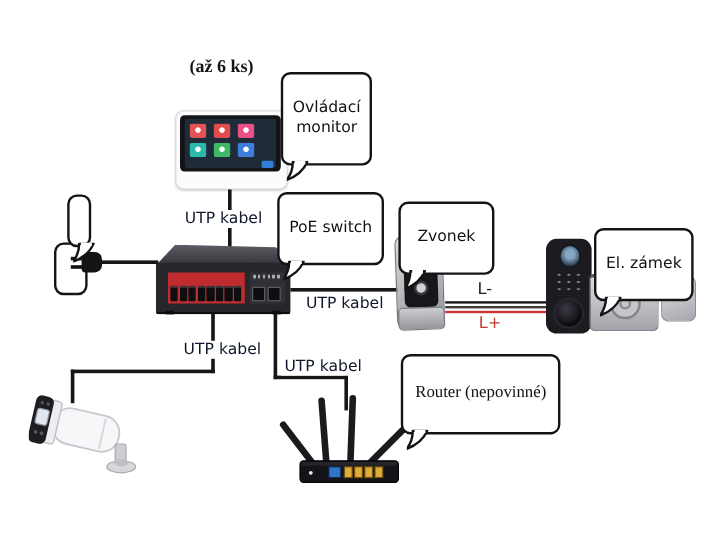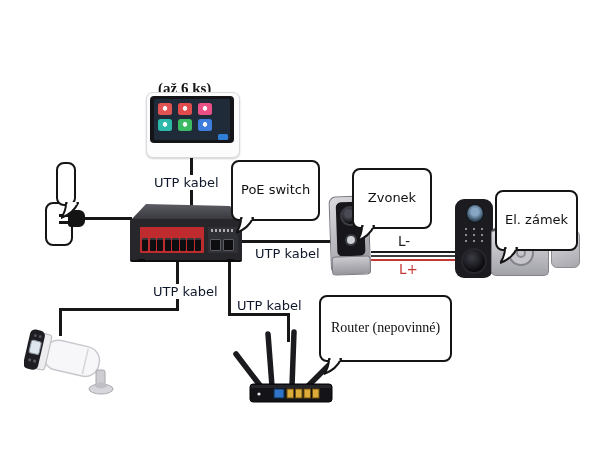--- a/index.html
+++ b/index.html
@@ -1,35 +1,35 @@
 <!DOCTYPE html>
 <html><head>
 <meta charset="utf-8">
 <style>
   html,body{margin:0;padding:0;background:#fff;}
   .canvas{position:relative;width:600px;height:450px;background:#ffffff;overflow:hidden;
           font-family:"DejaVu Sans",sans-serif;}
   
   .title{position:absolute;left:385px;top:62px;width:195px;font-size:13.5px;font-weight:bold;
          line-height:1.32;color:#1d1d33;white-space:pre-line;}
-  .qty{position:absolute;left:158px;top:80px;font-family:"Liberation Serif",serif;
+  .qty{position:absolute;left:158px;top:48px;font-family:"Liberation Serif",serif;
        font-weight:bold;font-size:15px;color:#141414;}
   .utp{position:absolute;font-size:13px;color:#0f172a;z-index:4;white-space:nowrap;}
   .bgw{background:#fff;padding:0 3px;}
   .wire-label{position:absolute;font-size:13.5px;z-index:4;}
   .wl-neg{color:#202020;}
   .wl-pos{color:#c33a35;}
   
   .ln{position:absolute;background:#171717;z-index:1;}
   
   .callout{position:absolute;background:#fff;border:2px solid #141414;border-radius:8px;
            padding:3px 8px;font-size:13px;line-height:1.3;color:#101010;z-index:5;
            white-space:pre-line;text-align:center;}
   .callout .tail{position:absolute;left:3px;bottom:-15px;z-index:6;}
-  .serif{font-family:"Liberation Serif",serif;font-size:14px;padding:4px 10px;}
+  .serif{font-family:"Liberation Serif",serif;font-size:14px;padding:4px 10px;margin-left:15px;}
   
   .monitor{position:absolute;left:146px;top:90px;width:94px;height:68px;z-index:2;}
   .mon-body{position:absolute;left:0;top:2px;width:92px;height:64px;background:#fcfcfd;
             border:1px solid #d9d9de;border-radius:7px;box-shadow:0 1px 2px rgba(0,0,0,.18);}
   .mon-bezel{position:absolute;left:4px;top:6px;width:84px;height:47px;background:#141418;border-radius:4px;}
   .mon-screen{position:absolute;left:8px;top:9px;width:76px;height:41px;background:#202b3a;border-radius:2px;}
   .tile-grid{position:absolute;left:12px;top:13px;width:68px;height:32px;display:flex;flex-wrap:wrap;
              gap:4px 6px;align-content:flex-start;}
   .app-tile{width:14px;height:12px;border-radius:2.5px;
             background-image:radial-gradient(circle at 50% 45%, rgba(255,255,255,.95) 0 2px, transparent 2.6px);}
@@ -111,34 +111,42 @@
   <span class="utp" style="left:255px;top:246px;">UTP kabel</span>
   <span class="utp bgw" style="left:150px;top:284px;">UTP kabel</span>
   <span class="utp bgw" style="left:234px;top:298px;">UTP kabel</span>
 
   <div class="wire" style="left:371px;top:251px;width:85px;background:#1a1a1a;"></div>
   <div class="wire" style="left:371px;top:255px;width:85px;background:#3c3c3c;"></div>
   <div class="wire" style="left:371px;top:258.5px;width:85px;background:#c33a35;"></div>
   <span class="wire-label wl-neg" style="left:398px;top:233px;">L-</span>
   <span class="wire-label wl-pos" style="left:399px;top:261px;">L+</span>
 
+  <div class="callout" style="left:234px;top:60px;">
+    <span>Ovládací
+monitor</span>
+    <svg class="tail" width="24" height="17" viewBox="0 0 24 17">
+        <path d="M5 1 C5 8 3 12 0 16 C8 13 14 8 17 1 Z" fill="#fff" stroke="#141414" stroke-width="2" stroke-linejoin="round"></path>
+        <rect x="6.5" y="0" width="9" height="3" fill="#fff"></rect>
+      </svg>
+  </div>
   <div class="callout" style="left:56px;top:162px;text-align:left;">
     <svg class="tail" width="24" height="17" viewBox="0 0 24 17">
         <path d="M5 1 C5 8 3 12 0 16 C8 13 14 8 17 1 Z" fill="#fff" stroke="#141414" stroke-width="2" stroke-linejoin="round"></path>
         <rect x="6.5" y="0" width="9" height="3" fill="#fff"></rect>
       </svg>
   </div>
   <div class="callout" style="left:231px;top:160px;">
     <span>PoE switch</span>
     <svg class="tail" width="24" height="17" viewBox="0 0 24 17">
         <path d="M5 1 C5 8 3 12 0 16 C8 13 14 8 17 1 Z" fill="#fff" stroke="#141414" stroke-width="2" stroke-linejoin="round"></path>
         <rect x="6.5" y="0" width="9" height="3" fill="#fff"></rect>
       </svg>
   </div>
-  <div class="callout" style="left:352px;top:168px;min-width:60px;">
+  <div class="callout" style="left:332px;top:168px;min-width:60px;">
     <span>Zvonek</span>
     <svg class="tail" width="24" height="17" viewBox="0 0 24 17">
         <path d="M5 1 C5 8 3 12 0 16 C8 13 14 8 17 1 Z" fill="#fff" stroke="#141414" stroke-width="2" stroke-linejoin="round"></path>
         <rect x="6.5" y="0" width="9" height="3" fill="#fff"></rect>
       </svg>
   </div>
   <div class="callout" style="left:495px;top:190px;">
     <span>El. zámek</span>
     <svg class="tail" width="24" height="17" viewBox="0 0 24 17">
         <path d="M5 1 C5 8 3 12 0 16 C8 13 14 8 17 1 Z" fill="#fff" stroke="#141414" stroke-width="2" stroke-linejoin="round"></path>

